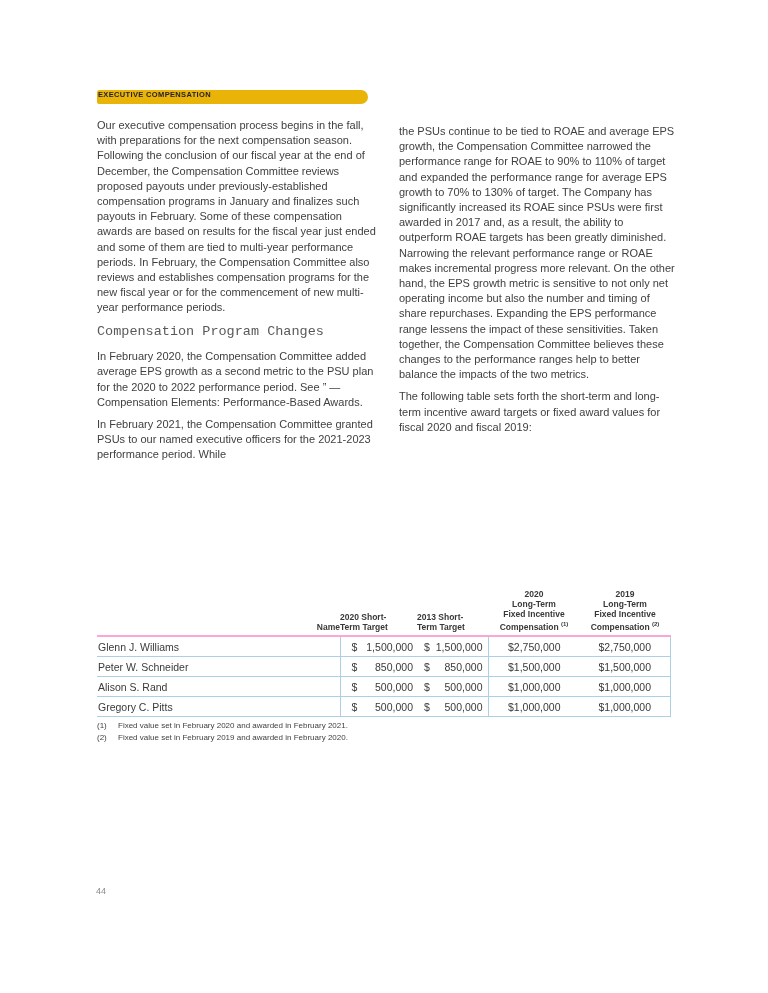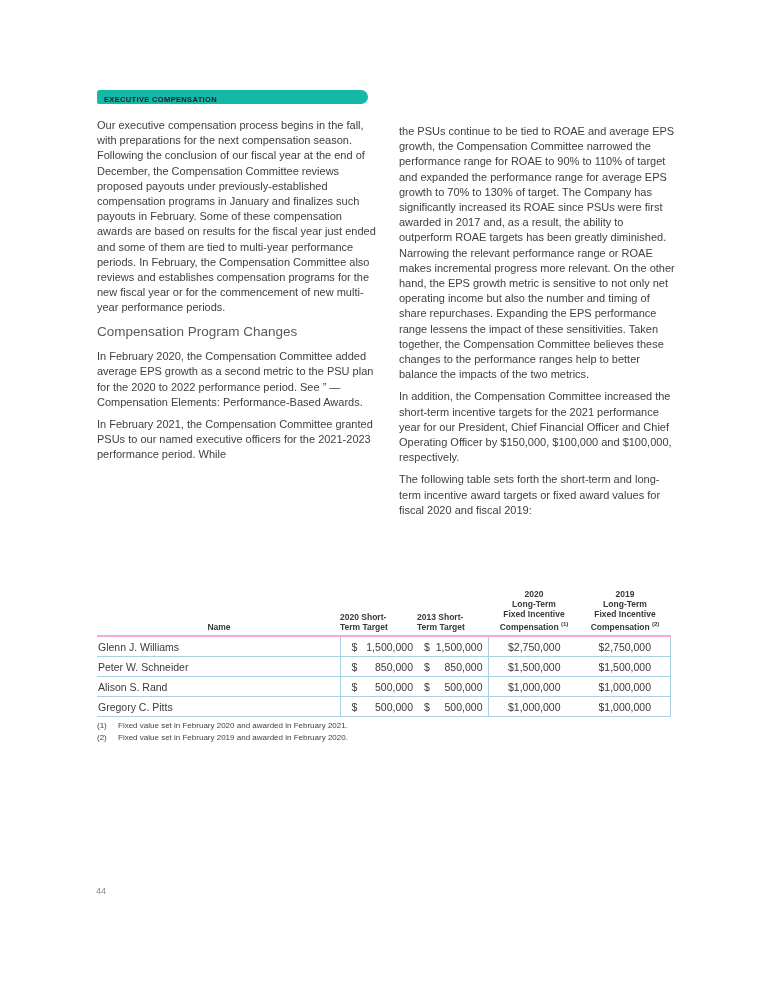--- a/index.html
+++ b/index.html
@@ -10,24 +10,24 @@
     background: #ffffff;
     font-family: "Liberation Sans", sans-serif;
     overflow: hidden;
   }
 
   
   .badge {
     position: absolute;
     left: 97px; top: 90px;
     width: 271px; height: 14px;
-    background: #14b8a6;
+    background: #eab308;
     border-radius: 3px 8px 8px 3px;
-    display: flex; align-items: flex-end;
-    padding-left: 7px;
+    display: flex; align-items: flex-start;
+    padding-left: 1px;
     box-sizing: border-box;
   }
   .badge-label {
     font-size: 7.5px;
     font-weight: bold;
     letter-spacing: 0.35px;
     color: #23232d;
   }
 
   
@@ -35,41 +35,41 @@
   .col-left  { left: 97px;  top: 118px; }
   .col-right { left: 399px; top: 124px; }
   .col p { font-size: 11px; line-height: 15.2px; margin: 0 0 7px 0; }
   .col h1, .col h2 {
     font-size: 13.5px;
     font-weight: 400;
     color: #595959;
     line-height: 17.5px;
     margin: 6px 0 9px 0;
   }
-  .col h2 { margin-top: 1px; }
+  .col h2 { margin-top: 1px; font-family: Liberation Mono, monospace; }
 
   
   .comp-table {
     position: absolute;
     left: 97px; top: 586px;
     width: 573px;
     border-collapse: collapse;
     table-layout: fixed;
   }
   .comp-table th {
     vertical-align: bottom;
     height: 46px;
     padding: 0 0 3px 0;
     font-size: 8.5px;
     line-height: 10px;
     font-weight: bold;
     color: #383838;
     border-bottom: 2px solid #f9a8d4;
   }
-  th.name-h { text-align: center; padding-left: 1px; }
+  th.name-h { text-align: right; padding-left: 1px; }
   th.st-h   { text-align: left; padding-right: 4px; }
   th.lt-h   { text-align: center; }
   .comp-table td {
     height: 19px;
     font-size: 10.5px;
     color: #3a3a3a;
     border-bottom: 1px solid #abcfe3;
     padding: 0;
     vertical-align: middle;
   }
@@ -106,21 +106,20 @@
 
   <div class="col col-left">
     <p>Our executive compensation process begins in the fall, with preparations for the next compensation season. Following the conclusion of our fiscal year at the end of December, the Compensation Committee reviews proposed payouts under previously-established compensation programs in January and finalizes such payouts in February. Some of these compensation awards are based on results for the fiscal year just ended and some of them are tied to multi-year performance periods. In February, the Compensation Committee also reviews and establishes compensation programs for the new fiscal year or for the commencement of new multi-year performance periods.</p>
     <h2>Compensation Program Changes</h2>
     <p>In February 2020, the Compensation Committee added average EPS growth as a second metric to the PSU plan for the 2020 to 2022 performance period. See ” — Compensation Elements: Performance-Based Awards.</p>
     <p>In February 2021, the Compensation Committee granted PSUs to our named executive officers for the 2021-2023 performance period. While</p>
   </div>
 
   <div class="col col-right">
     <p>the PSUs continue to be tied to ROAE and average EPS growth, the Compensation Committee narrowed the performance range for ROAE to 90% to 110% of target and expanded the performance range for average EPS growth to 70% to 130% of target. The Company has significantly increased its ROAE since PSUs were first awarded in 2017 and, as a result, the ability to outperform ROAE targets has been greatly diminished. Narrowing the relevant performance range or ROAE makes incremental progress more relevant. On the other hand, the EPS growth metric is sensitive to not only net operating income but also the number and timing of share repurchases. Expanding the EPS performance range lessens the impact of these sensitivities. Taken together, the Compensation Committee believes these changes to the performance ranges help to better balance the impacts of the two metrics.</p>
-    <p>In addition, the Compensation Committee increased the short-term incentive targets for the 2021 performance year for our President, Chief Financial Officer and Chief Operating Officer by $150,000, $100,000 and $100,000, respectively.</p>
     <p>The following table sets forth the short-term and long-term incentive award targets or fixed award values for fiscal 2020 and fiscal 2019:</p>
   </div>
 
   <table class="comp-table">
     <colgroup>
       <col style="width:243px">
       <col style="width:77px">
       <col style="width:71px">
       <col style="width:92px">
       <col style="width:90px">

